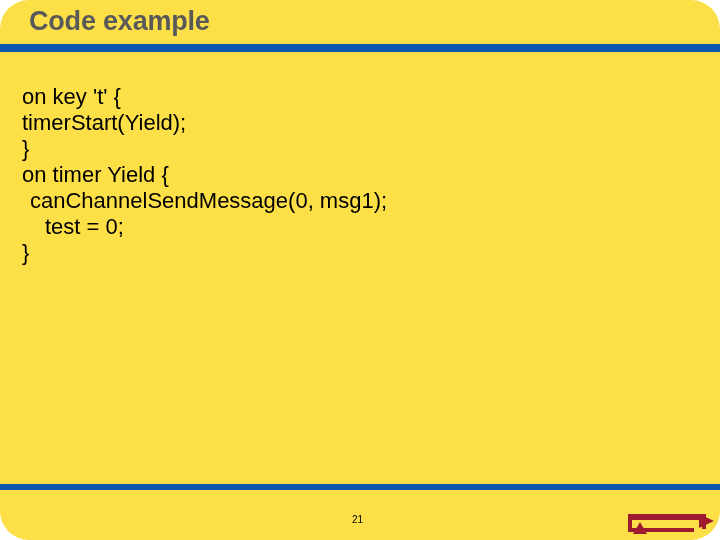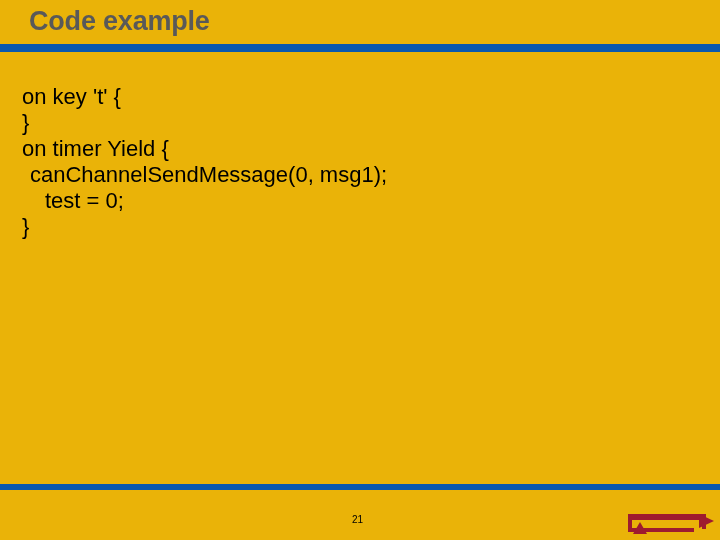--- a/index.html
+++ b/index.html
@@ -10,21 +10,22 @@
     width: 720px;
     height: 540px;
     background: #ffffff;
     font-family: "Liberation Sans", sans-serif;
     overflow: hidden;
   }
   .slide {
     position: relative;
     width: 720px;
     height: 540px;
-    background: #eab308;
+    background: #fde047;
+    border-radius: 29px;
   }
 
   
   .title-area {
     position: absolute;
     left: 0;
     top: 0;
     width: 720px;
     height: 44px;
   }
@@ -129,20 +130,21 @@
 <div class="slide">
 
   <div class="title-area">
     <div class="slide-title">Code example</div>
   </div>
 
   <div class="rule-top"></div>
 
   <div class="code-block">
     <div class="code-line ind-0">on key 't' {</div>
+    <div class="code-line ind-0">timerStart(Yield);</div>
     <div class="code-line ind-0">}</div>
     <div class="code-line ind-0">on timer Yield {</div>
     <div class="code-line ind-1">canChannelSendMessage(0, msg1);</div>
     <div class="code-line ind-2">test = 0;</div>
     <div class="code-line ind-0">}</div>
   </div>
 
   <div class="rule-bottom"></div>
 
 

